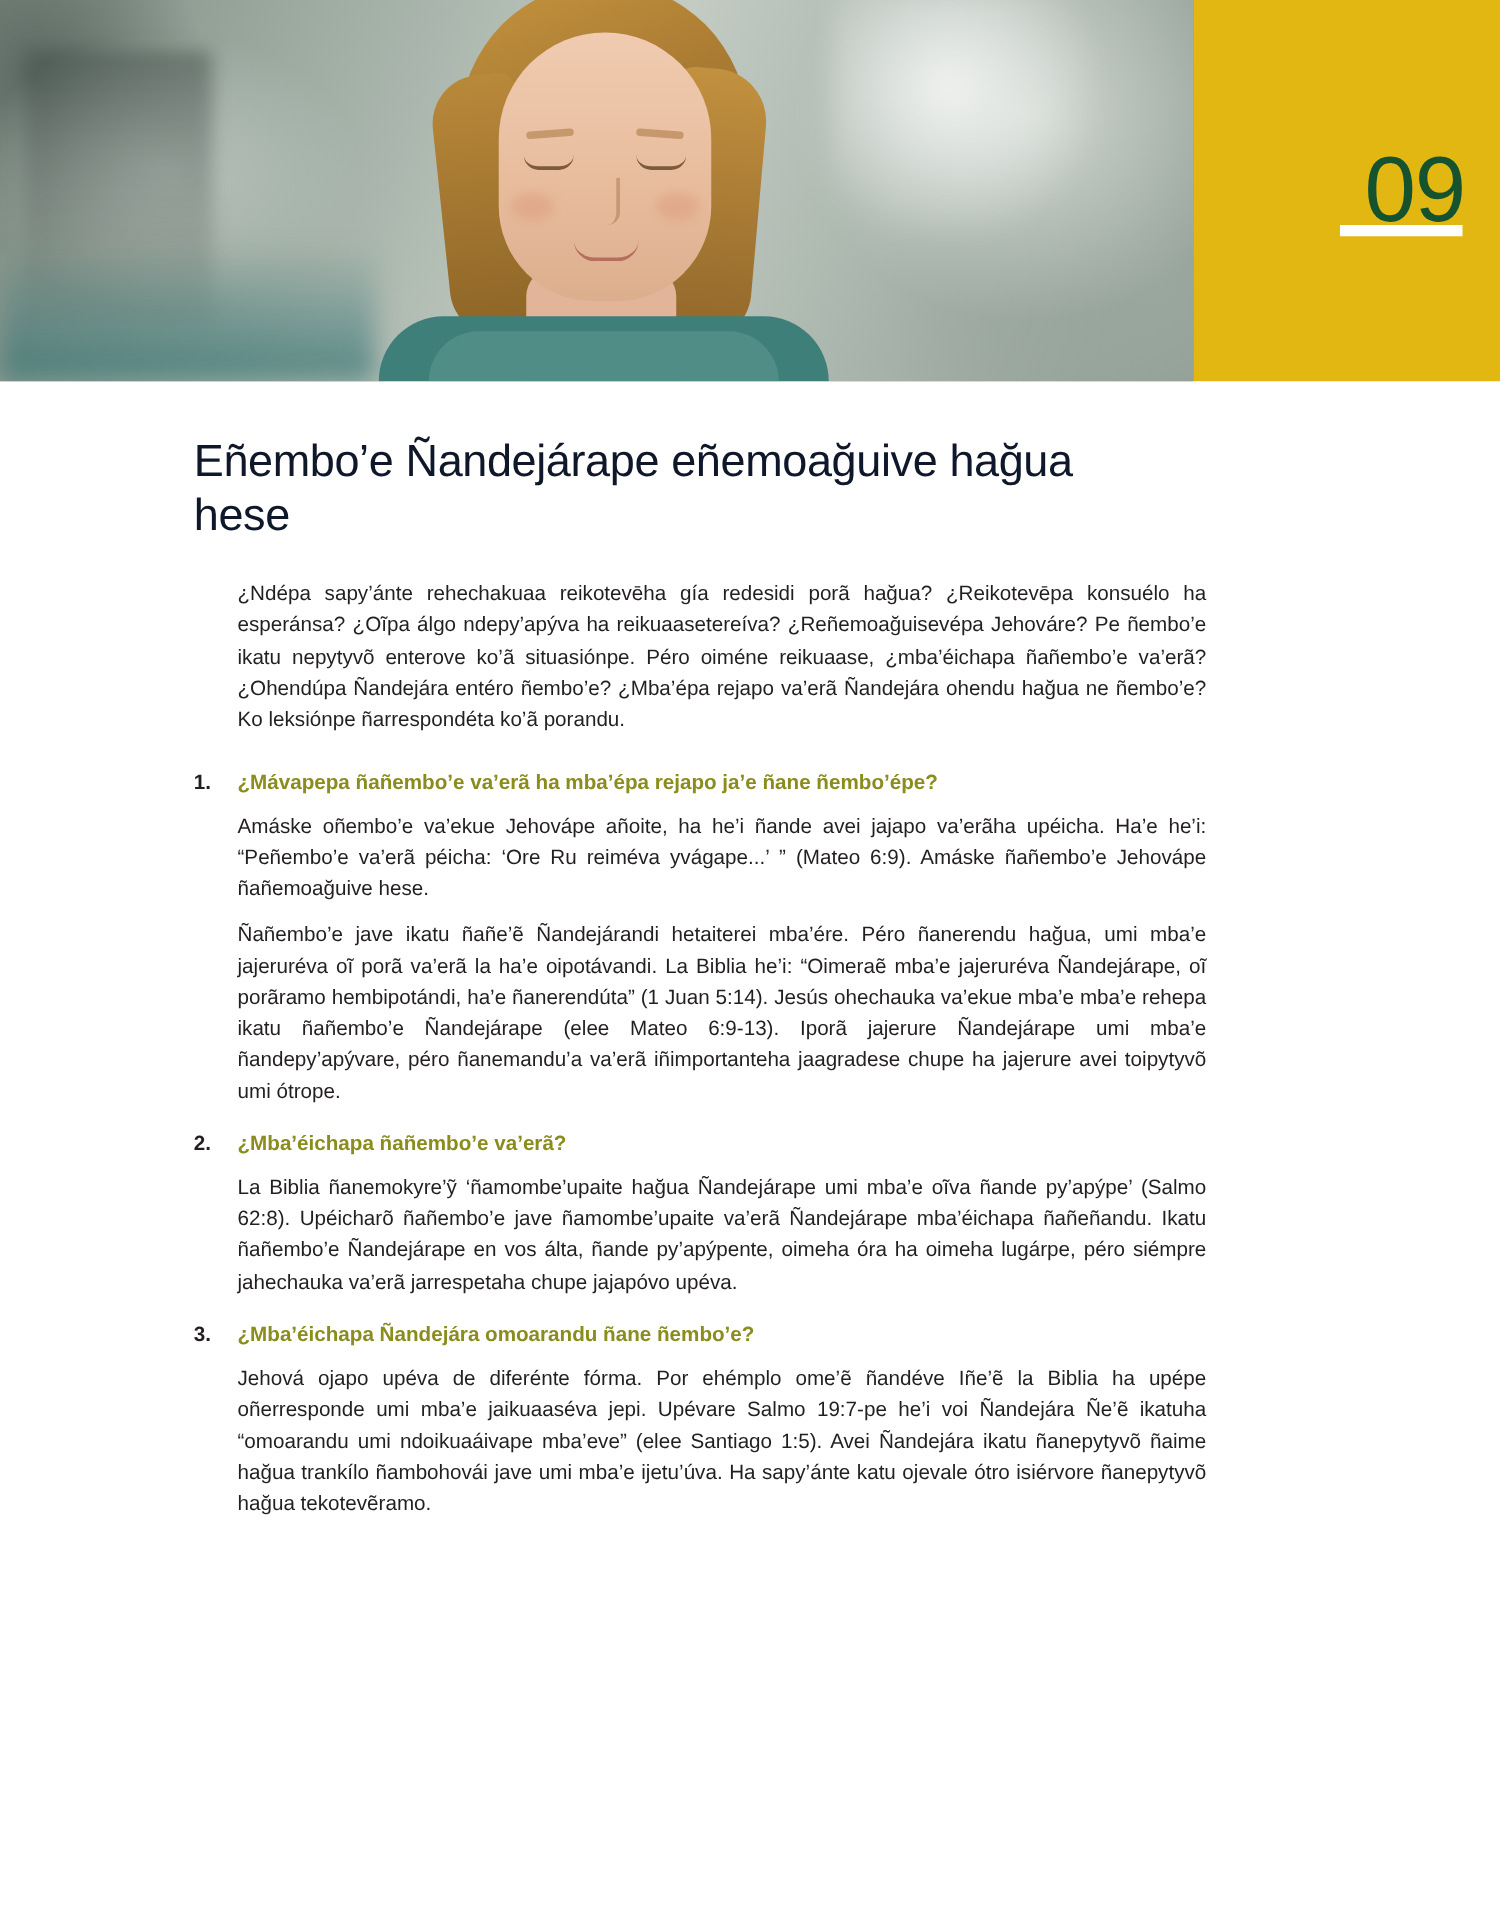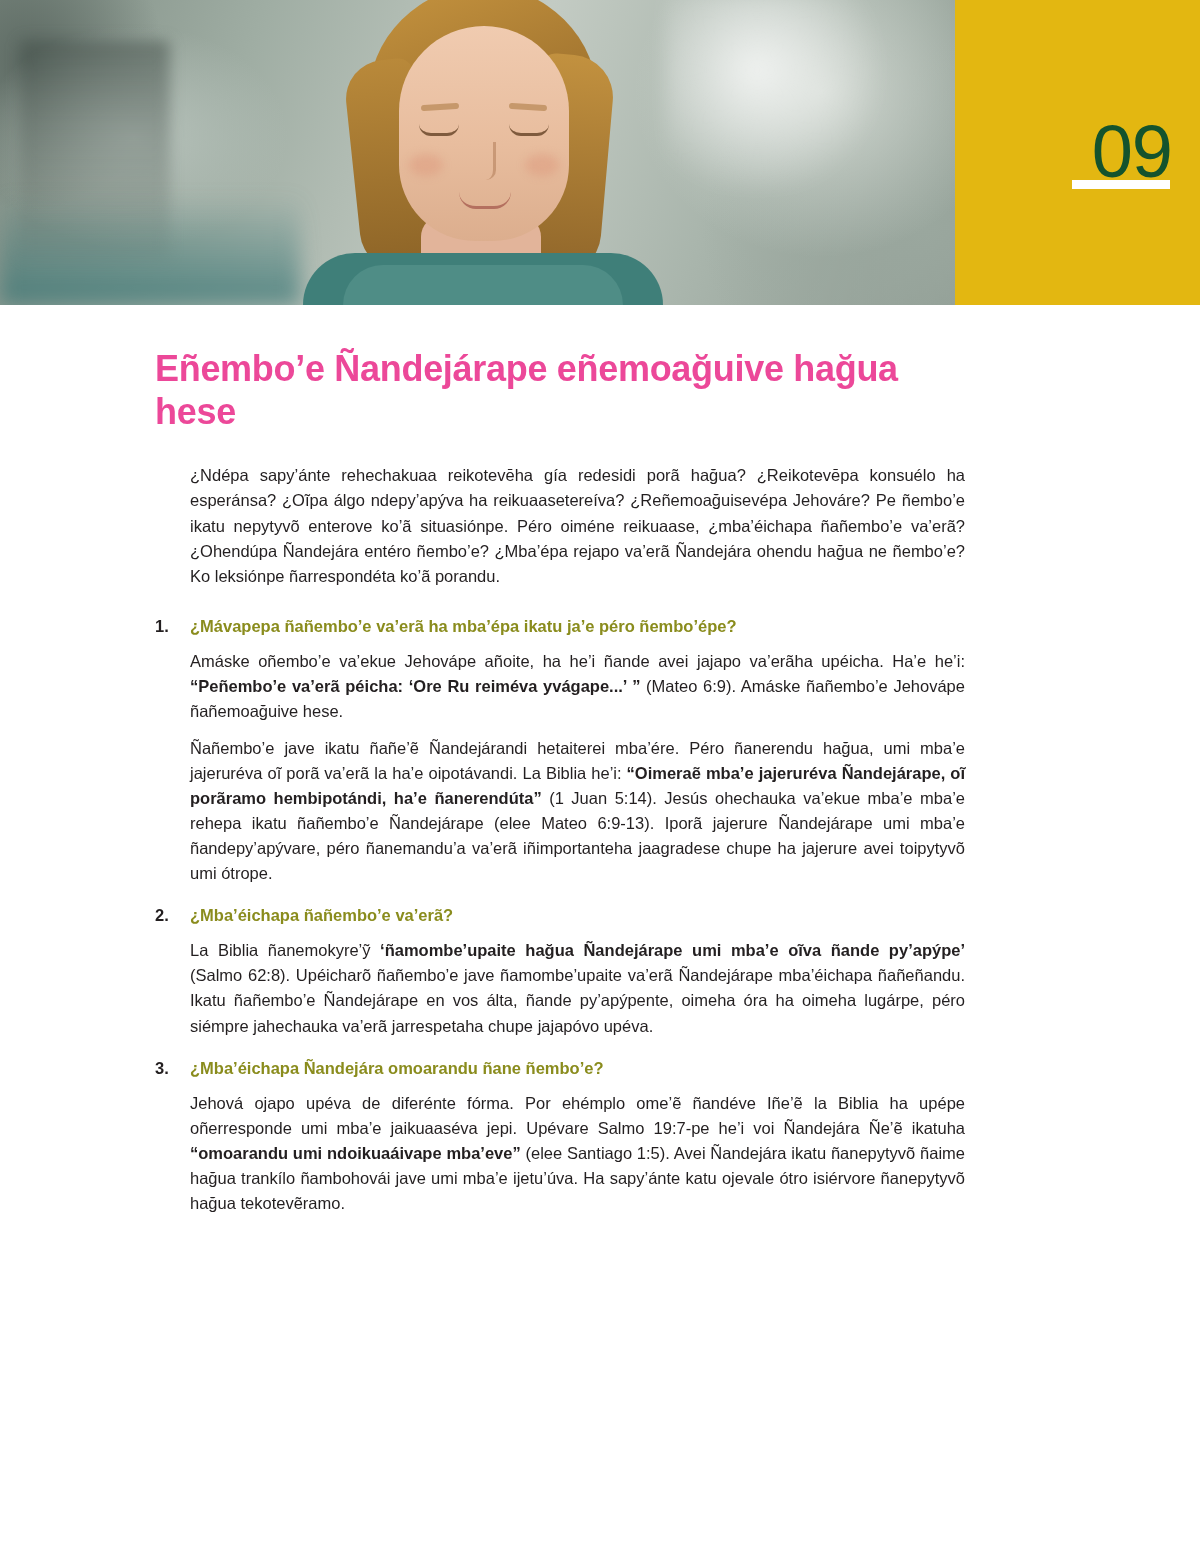--- a/index.html
+++ b/index.html
@@ -223,22 +223,22 @@
   }
 
   
   .content {
     padding: 42px 62px 0 155px;
   }
   h1.article-title {
     margin: 0 0 30px 0;
     font-size: 36px;
     line-height: 1.2;
-    font-weight: bold;
-    color: #ec4899;
+    font-weight: normal;
+    color: #0f172a;
     letter-spacing: -0.3px;
     max-width: 760px;
   }
   .body-col {
     margin-left: 35px;
     max-width: 775px;
   }
   p.para {
     margin: 0 0 12px 0;
     font-size: 16.5px;
@@ -262,21 +262,21 @@
     margin: 18px 0 10px -35px;
   }
   .qa-num {
     width: 35px;
     flex: 0 0 35px;
     text-align: left;
     color: #231f20;
     font-weight: bold;
   }
   .qa-text { flex: 1; }
-  .bold { font-weight: bold; }
+  .bold { font-weight: normal; }
 </style>
 </head>
 <body>
 
 <div class="page">
 
   <div class="hero">
     <div class="hero-photo">
       <div class="photo-bg"></div>
       <div class="photo-shelf"></div>
@@ -309,21 +309,21 @@
 
   <div class="content">
     <h1 class="article-title">Eñembo’e Ñandejárape eñemoağuive hağua hese</h1>
 
     <div class="body-col">
       <p class="para intro"><span>¿Ndépa sapy’ánte rehechakuaa reikotevēha gía redesidi porã hağua? ¿Reikotevēpa konsuélo ha esperánsa? ¿Oĩpa álgo ndepy’apýva ha reikuaasetereíva? ¿Reñemoağuisevépa Jehováre? Pe ñembo’e ikatu nepytyvõ enterove ko’ã situasiónpe. Péro oiméne reikuaase, ¿mba’éichapa ñañembo’e va’erã? ¿Ohendúpa Ñandejára entéro ñembo’e? ¿Mba’épa rejapo va’erã Ñandejára ohendu hağua ne ñembo’e? Ko leksiónpe ñarrespondéta ko’ã porandu.</span></p>
 
       <div class="qa-item">
         <div class="qa-question">
           <span class="qa-num">1.</span>
-          <span class="qa-text">¿Mávapepa ñañembo’e va’erã ha mba’épa ikatu ja’e péro ñembo’épe?</span>
+          <span class="qa-text">¿Mávapepa ñañembo’e va’erã ha mba’épa rejapo ja’e ñane ñembo’épe?</span>
         </div>
         <p class="para">
           <span>Amáske oñembo’e va’ekue Jehovápe añoite, ha he’i ñande avei jajapo va’erãha upéicha. Ha’e he’i: </span><span class="bold">“Peñembo’e va’erã péicha: ‘Ore Ru reiméva yvágape...’ ”</span><span> (Mateo 6:9). Amáske ñañembo’e Jehovápe ñañemoağuive hese.</span>
         </p>
         <p class="para">
           <span>Ñañembo’e jave ikatu ñañe’ẽ Ñandejárandi hetaiterei mba’ére. Péro ñanerendu hağua, umi mba’e jajeruréva oĩ porã va’erã la ha’e oipotávandi. La Biblia he’i: </span><span class="bold">“Oimeraẽ mba’e jajeruréva Ñandejárape, oĩ porãramo hembipotándi, ha’e ñanerendúta”</span><span> (1 Juan 5:14). Jesús ohechauka va’ekue mba’e mba’e rehepa ikatu ñañembo’e Ñandejárape (elee Mateo 6:9-13). Iporã jajerure Ñandejárape umi mba’e ñandepy’apývare, péro ñanemandu’a va’erã iñimportanteha jaagradese chupe ha jajerure avei toipytyvõ umi ótrope.</span>
         </p>
       </div>
 
       <div class="qa-item">

